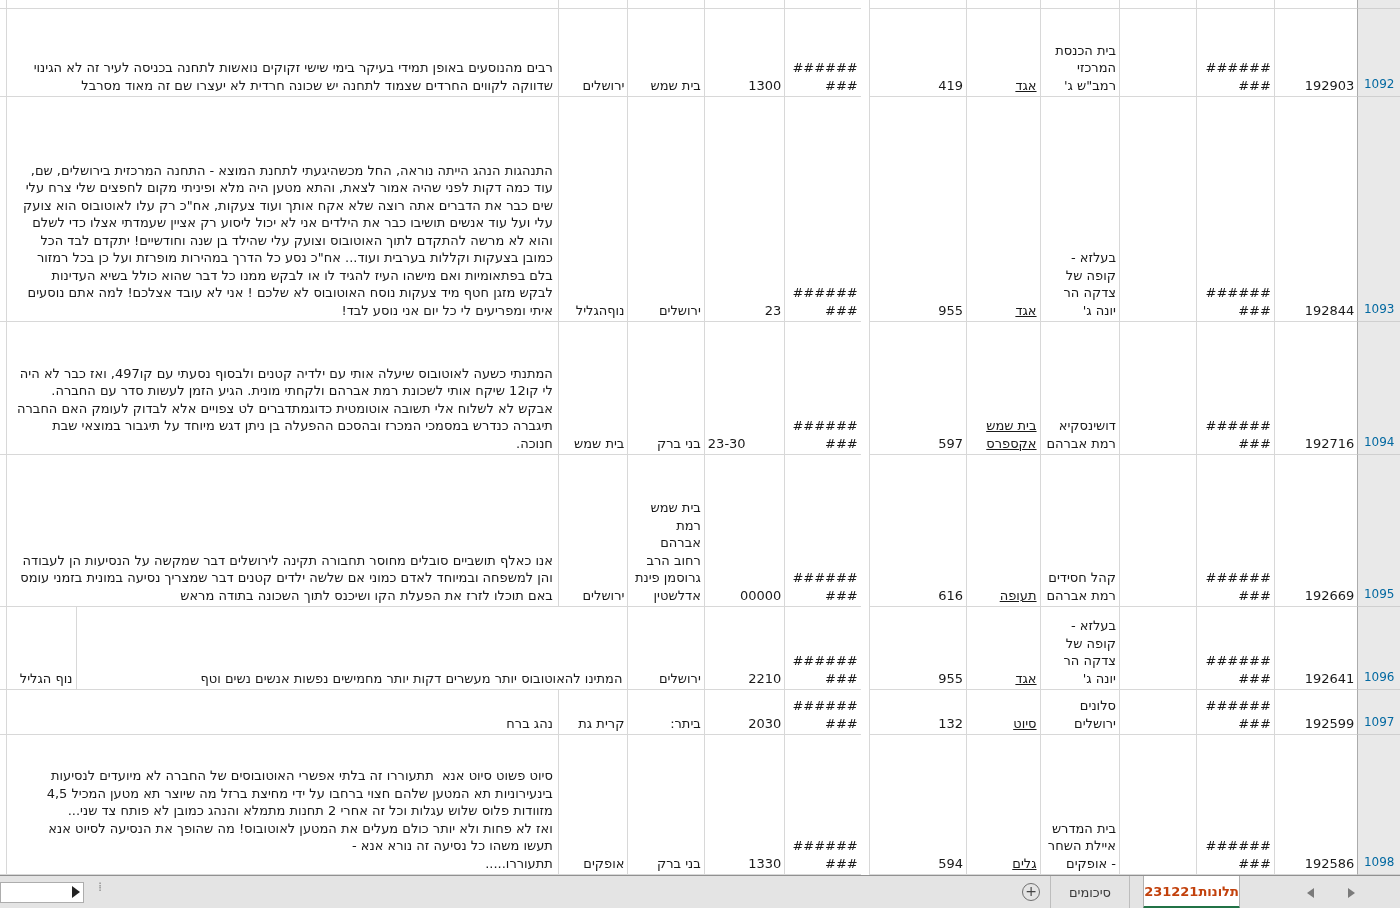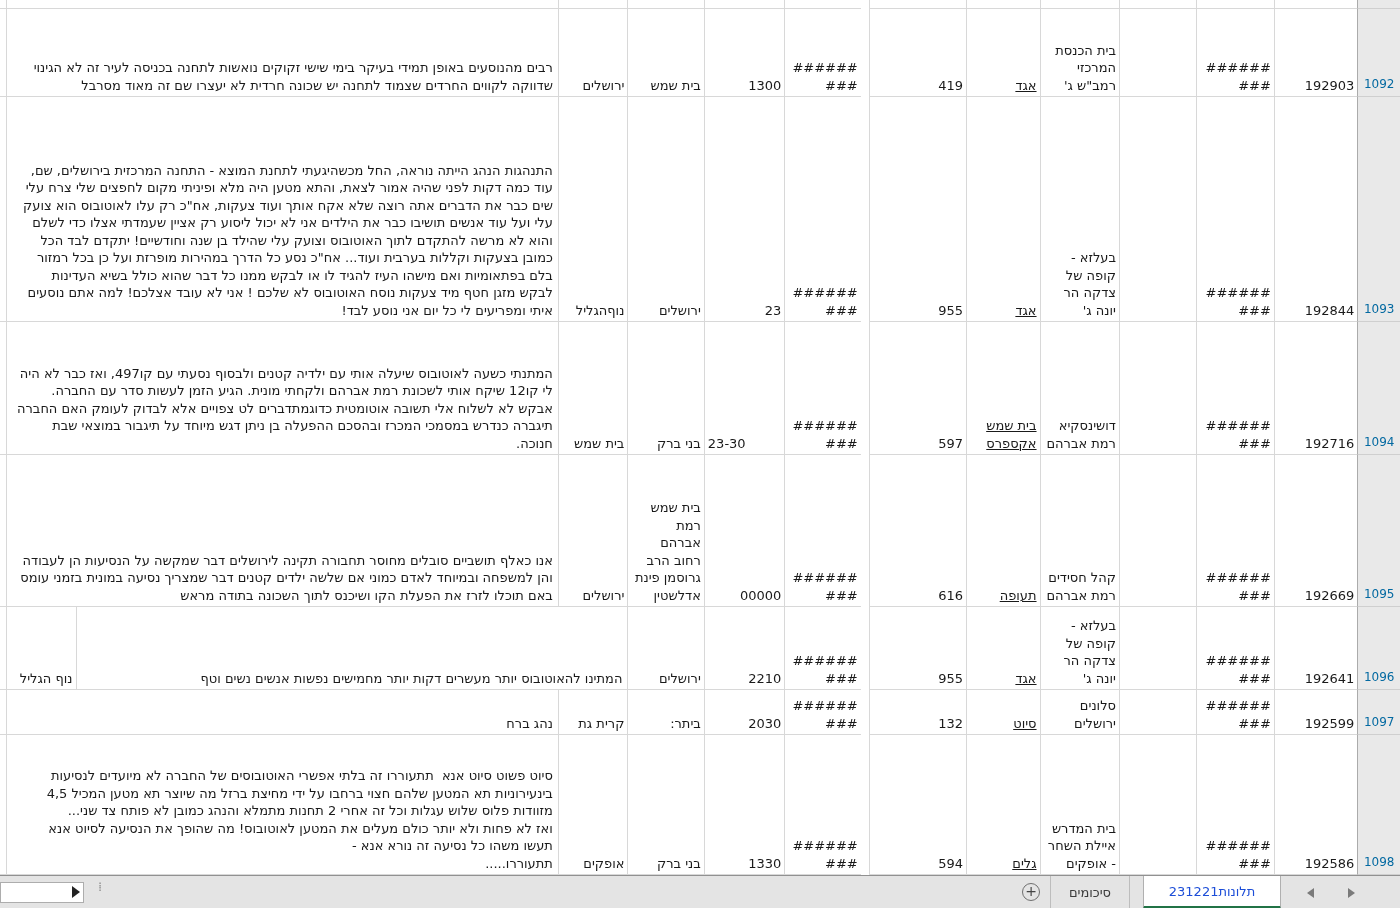--- a/index.html
+++ b/index.html
@@ -72,24 +72,24 @@
   }
   .tab{
     position:absolute;top:0;height:33px;box-sizing:border-box;
     display:flex;align-items:center;justify-content:center;
   }
   .tab-inactive{
     left:1050px;width:80px;color:#3c3c3c;
     border-left:1px solid #bdbdbd;border-right:1px solid #bdbdbd;
   }
   .tab-active{
-    left:1143px;width:138px;background:#ffffff;
+    left:1143px;width:97px;background:#ffffff;
     border-left:1px solid #b0b0b0;border-right:1px solid #b0b0b0;
     border-bottom:3px solid #217346;
-    color:#1d4ed8;font-weight:normal;
+    color:#c2410c;font-weight:bold;
   }
   .navarrow{
     position:absolute;top:12px;width:0;height:0;
     border-top:5px solid transparent;border-bottom:5px solid transparent;
   }
   .nav-left{left:1307px;border-right:7px solid #7a7a7a;}
   .nav-right{left:1348px;border-left:7px solid #7a7a7a;}
 </style>
 </head>
 <body>

